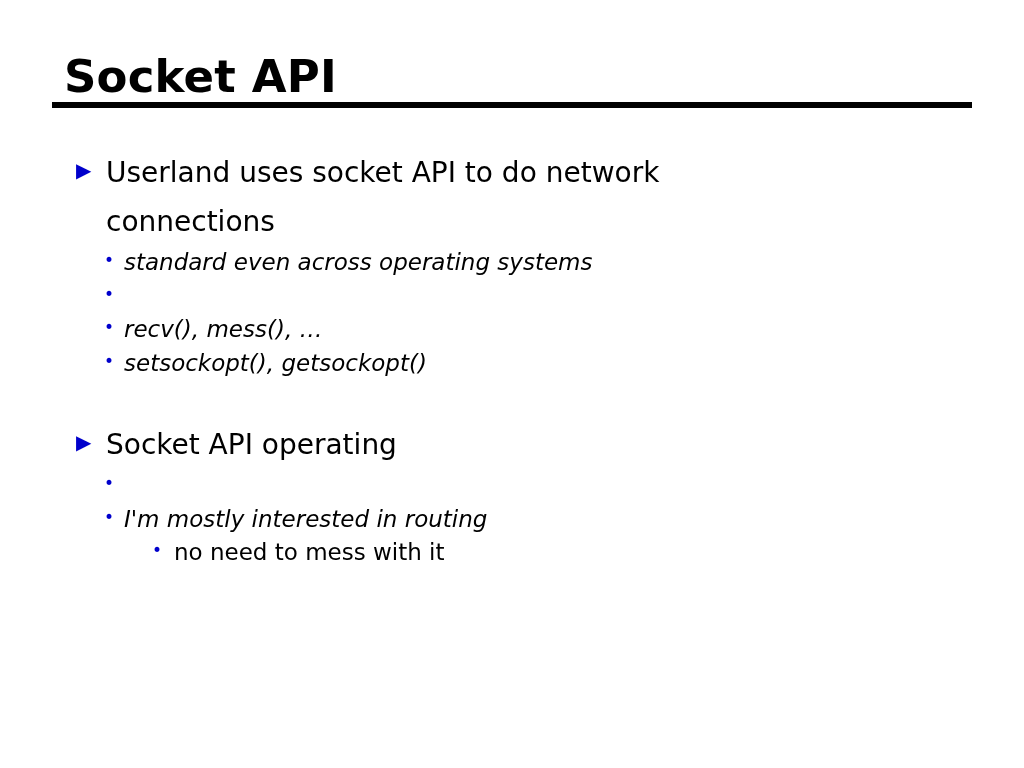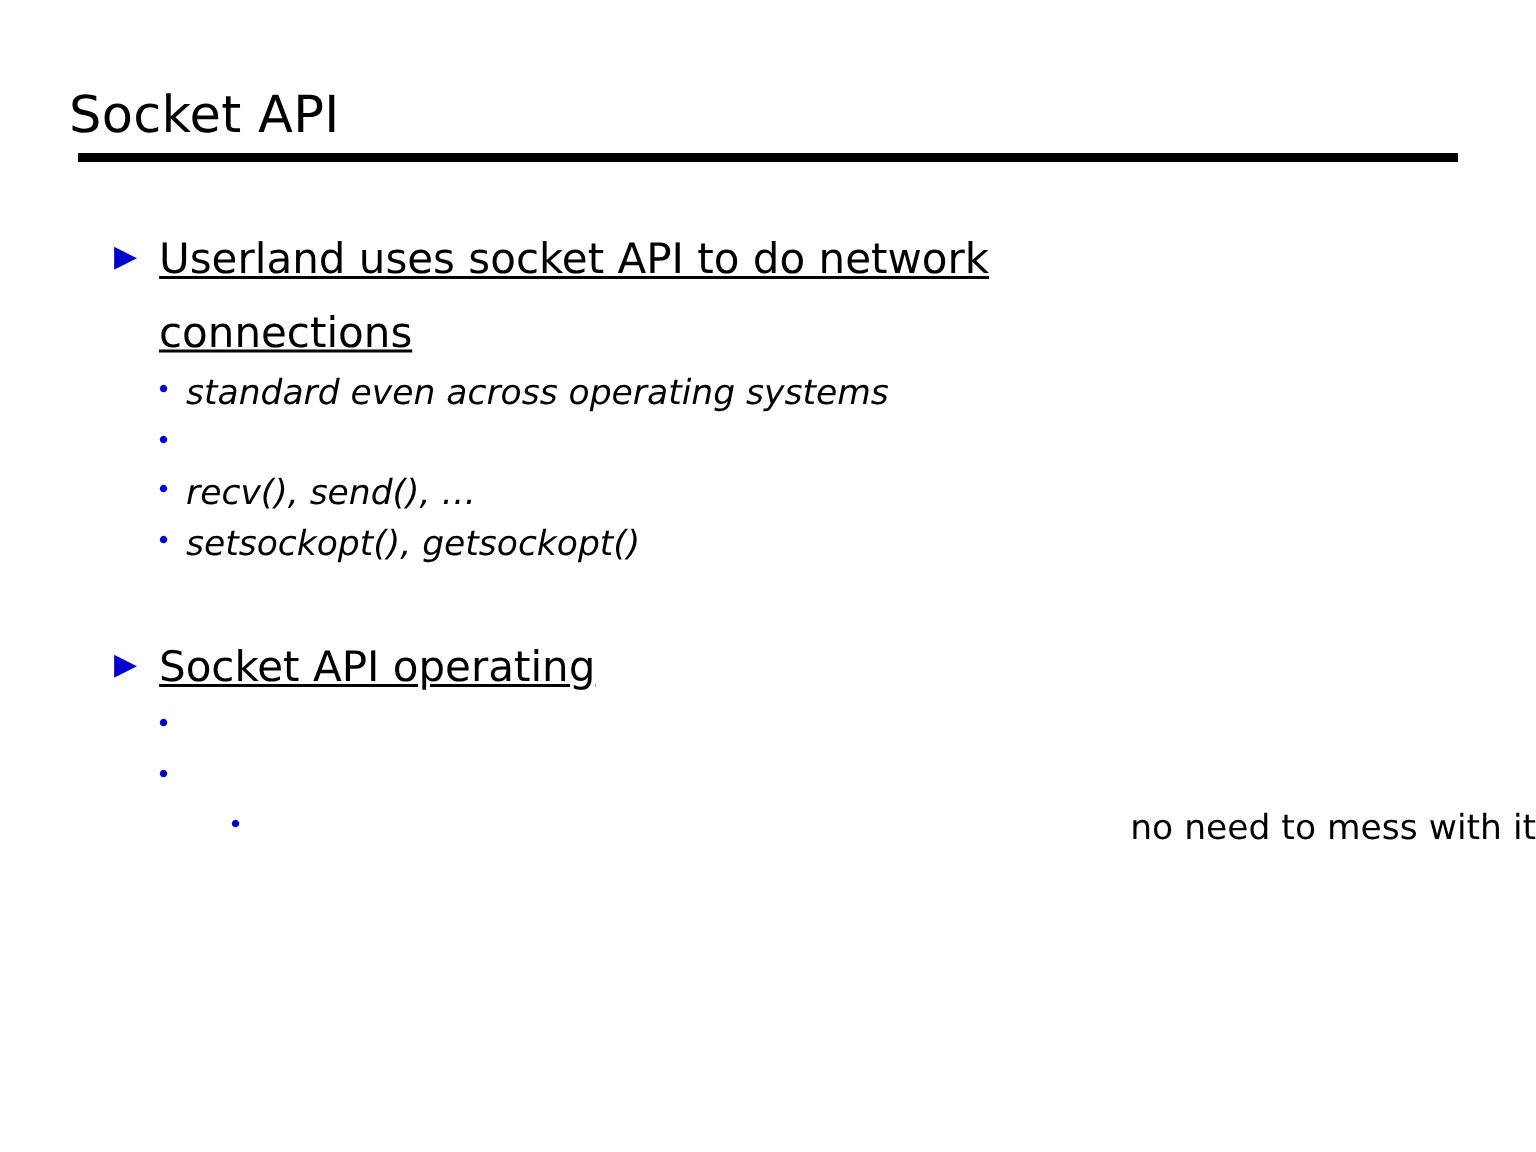--- a/index.html
+++ b/index.html
@@ -12,25 +12,25 @@
     background: #ffffff;
     font-family: "DejaVu Sans", sans-serif;
     color: #000000;
     overflow: hidden;
     position: relative;
   }
 
   
   .slide-title {
     position: absolute;
-    left: 46px;
+    left: 64px;
     top: 52px;
-    font-size: 34px;
+    font-size: 45px;
     line-height: 50px;
-    font-weight: normal;
+    font-weight: bold;
     letter-spacing: 0.2px;
     color: #000000;
     white-space: nowrap;
   }
   .title-rule {
     position: absolute;
     left: 52px;
     top: 102px;
     width: 920px;
     height: 6px;
@@ -62,21 +62,20 @@
     flex: 0 0 auto;
     width: 30px;
     color: #0000cc;
     font-size: 20px;
     line-height: 49px;
     text-align: left;
   }
   .lvl1 .btext {
     flex: 1 1 auto;
     max-width: 660px;
-    text-decoration: underline;
   }
 
   
   .lvl2 {
     padding-left: 104px;
     font-size: 23px;
     line-height: 33.5px;
     min-height: 33.5px;
   }
   .lvl2 .marker {
@@ -100,21 +99,20 @@
   }
   .lvl3 .marker {
     flex: 0 0 auto;
     width: 22px;
     color: #0000cc;
     font-size: 17px;
     line-height: 33.5px;
   }
   .lvl3 .btext {
     flex: 1 1 auto;
-    text-align: right;
   }
 
   .spacer-row {
     height: 40px;
   }
 
   .tri-marker {
     display: inline-block;
     position: relative;
     top: -2px;
@@ -151,21 +149,21 @@
   <div class="bullet-row lvl2">
     <span class="marker" style="color: rgb(0, 0, 204);">
       <span class="dot-marker">•</span>
     </span>
   </div>
 
   <div class="bullet-row lvl2">
     <span class="marker" style="color: rgb(0, 0, 204);">
       <span class="dot-marker">•</span>
     </span>
-    <span class="btext">recv(), send(), …</span>
+    <span class="btext">recv(), mess(), …</span>
   </div>
 
   <div class="bullet-row lvl2">
     <span class="marker" style="color: rgb(0, 0, 204);">
       <span class="dot-marker">•</span>
     </span>
     <span class="btext">setsockopt(), getsockopt()</span>
   </div>
 
   <div class="spacer-row"></div>
@@ -180,20 +178,21 @@
   <div class="bullet-row lvl2">
     <span class="marker" style="color: rgb(0, 0, 204);">
       <span class="dot-marker">•</span>
     </span>
   </div>
 
   <div class="bullet-row lvl2">
     <span class="marker" style="color: rgb(0, 0, 204);">
       <span class="dot-marker">•</span>
     </span>
+    <span class="btext">I'm mostly interested in routing</span>
   </div>
 
   <div class="bullet-row lvl3">
     <span class="marker" style="color: rgb(0, 0, 204);">
       <span class="dot-marker">•</span>
     </span>
     <span class="btext">no need to mess with it</span>
   </div>
 
 </div>

